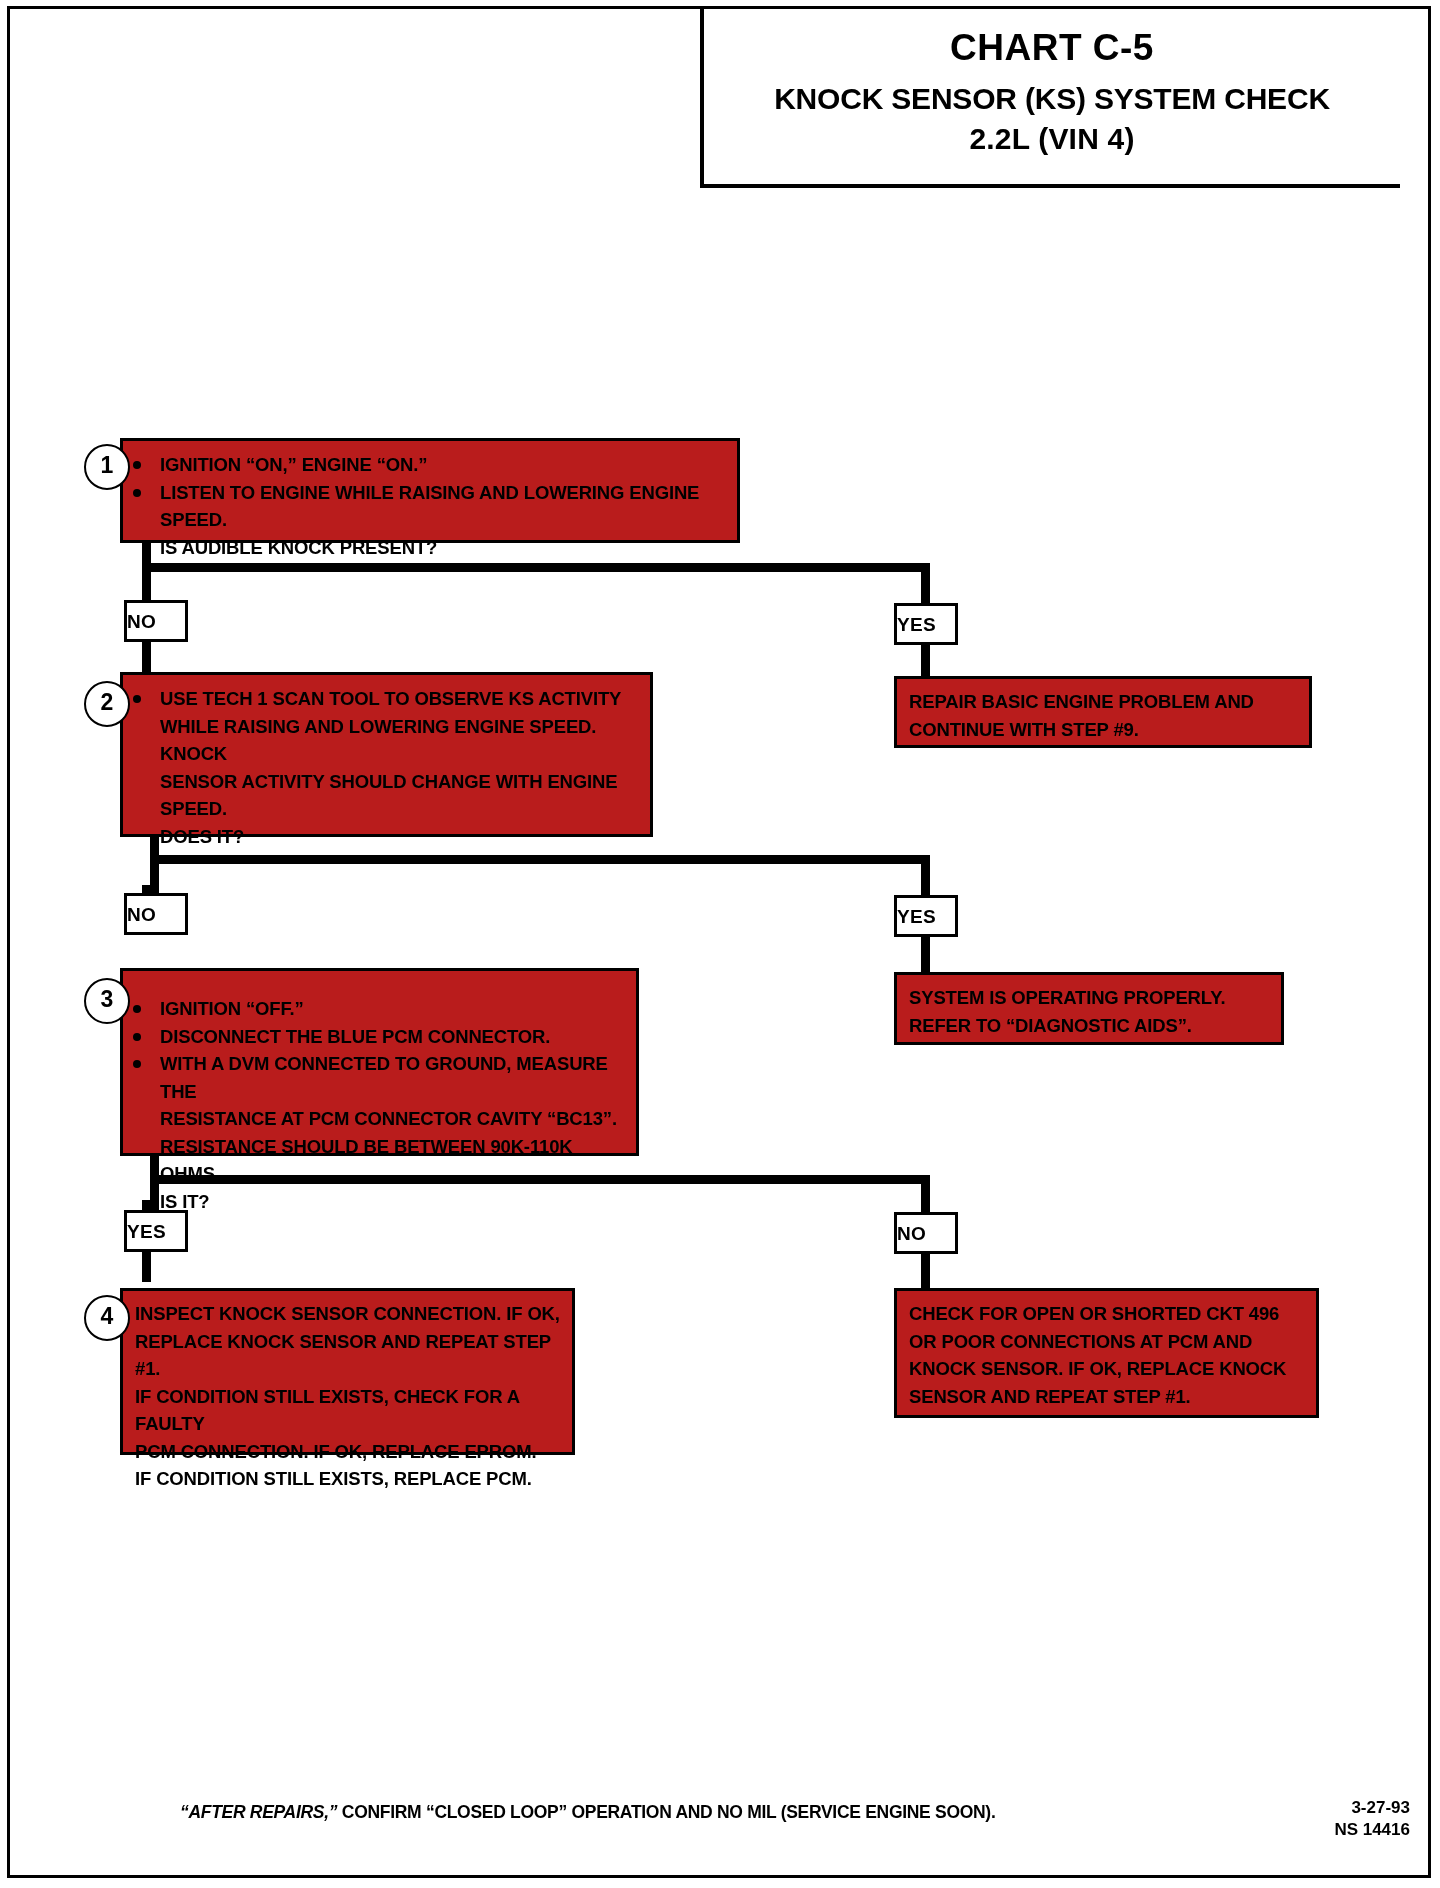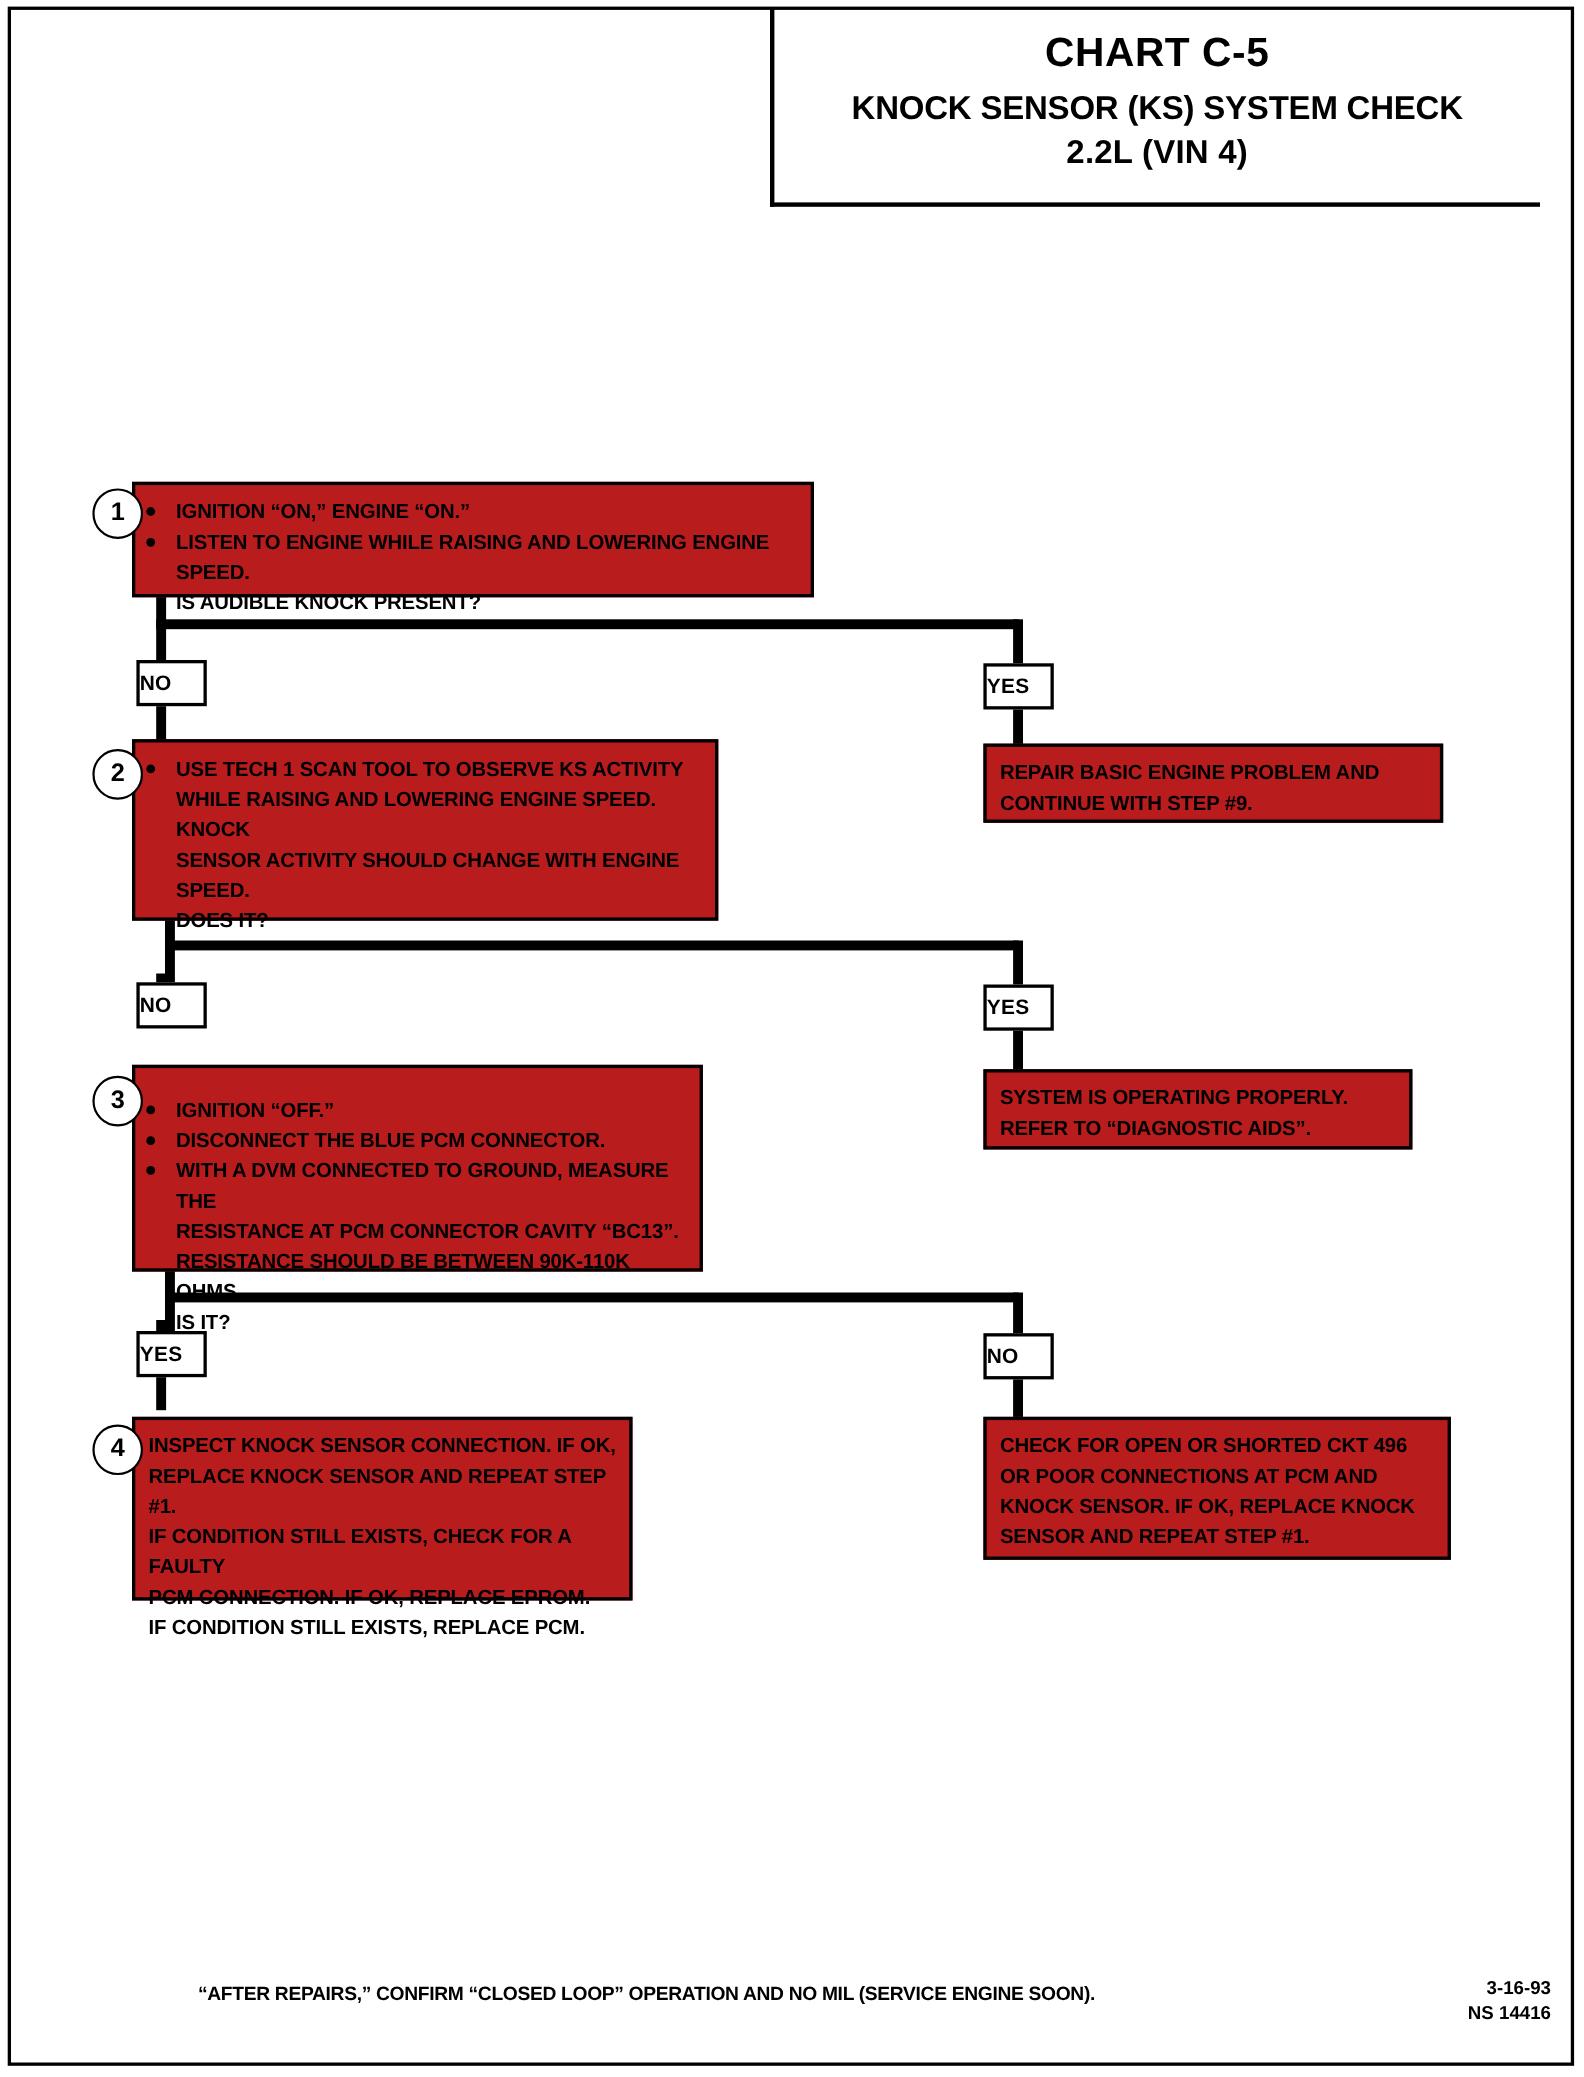--- a/index.html
+++ b/index.html
@@ -138,20 +138,21 @@
   #footer-note {
     position: absolute;
     left: 180px;
     top: 1802px;
     width: 950px;
     font-size: 17.5px;
     font-weight: bold;
     letter-spacing: -0.3px;
   }
   #footer-note .ital {
+    font-style: italic;
     margin-top: 37px;
   }
   #footer-meta {
     position: absolute;
     left: 1240px;
     top: 1797px;
     width: 170px;
     text-align: right;
     font-size: 17px;
     font-weight: bold;
@@ -256,17 +257,17 @@
     <div class="plain-text" style="margin:9px 0 0 12px;">CHECK FOR OPEN OR SHORTED CKT 496
 OR POOR CONNECTIONS AT PCM AND
 KNOCK SENSOR.  IF OK, REPLACE KNOCK
 SENSOR AND REPEAT STEP #1.</div>
   </div>
 
   <div id="footer-note">
     <span class="ital">“AFTER REPAIRS,”</span><span> CONFIRM “CLOSED LOOP” OPERATION AND NO MIL (SERVICE ENGINE SOON).</span>
   </div>
   <div id="footer-meta">
-    <div>3-16-93</div>
+    <div>3-27-93</div>
     <div>NS 14416</div>
   </div>
 
 </div>
 
 </body></html>

